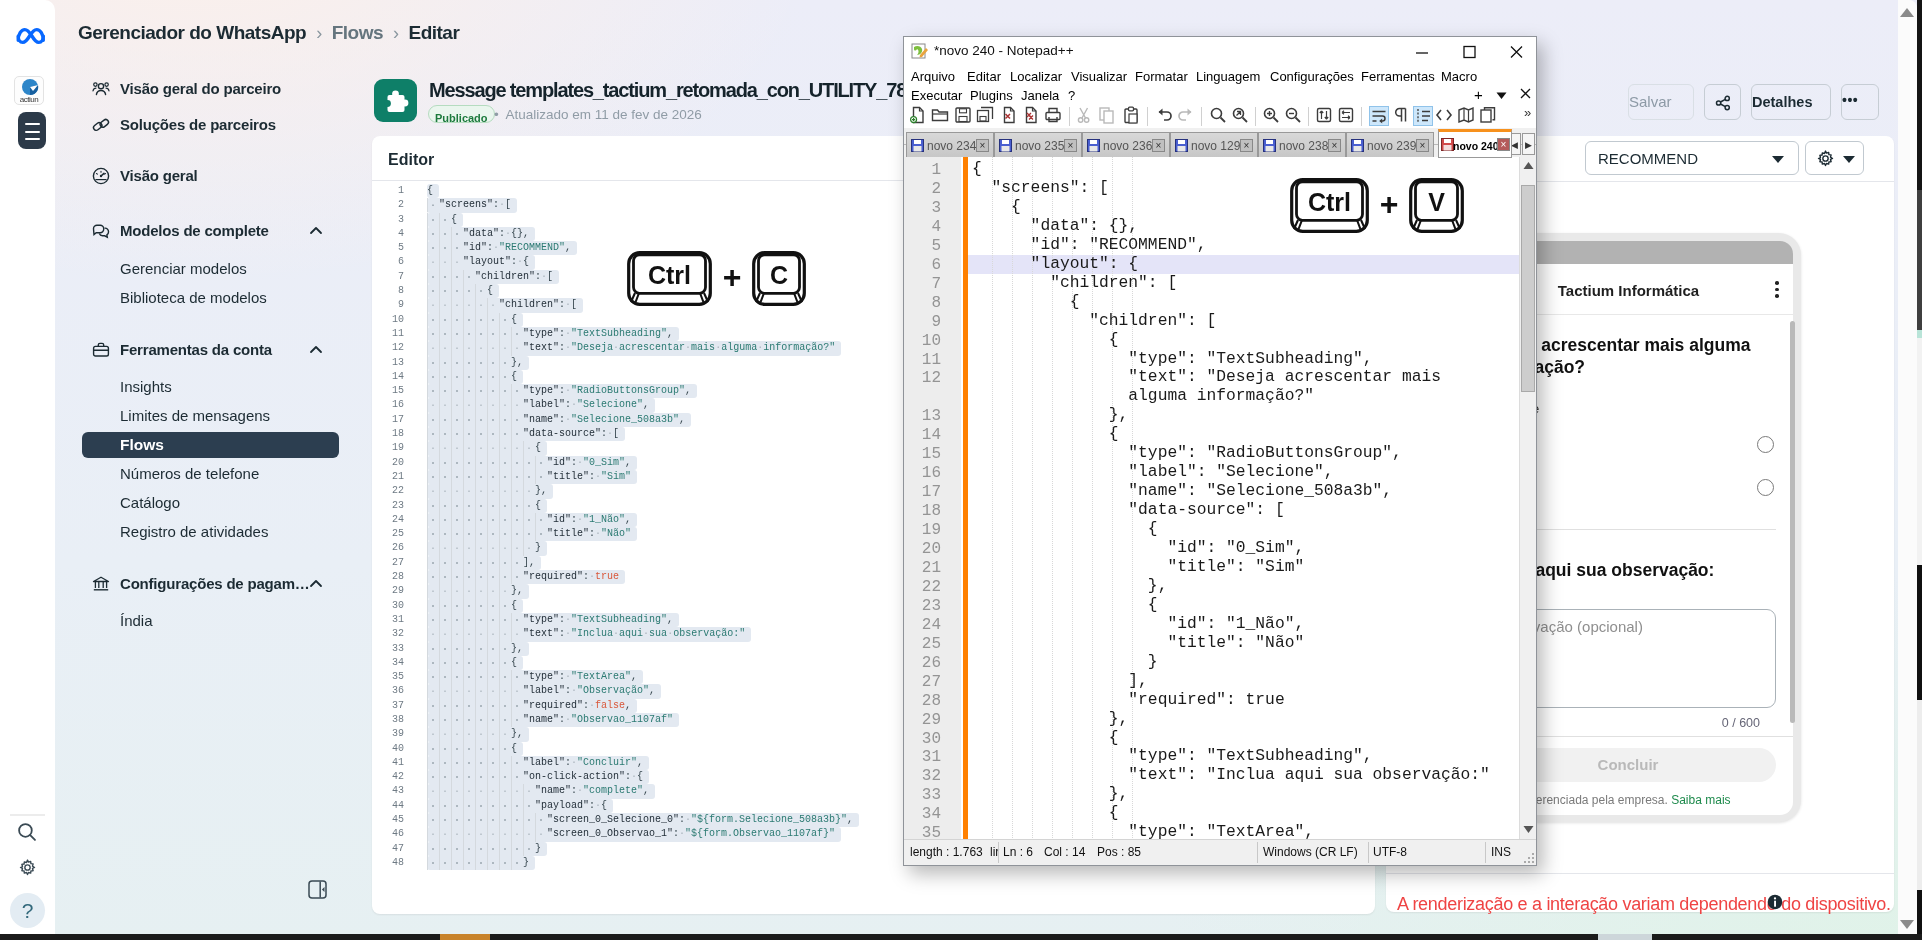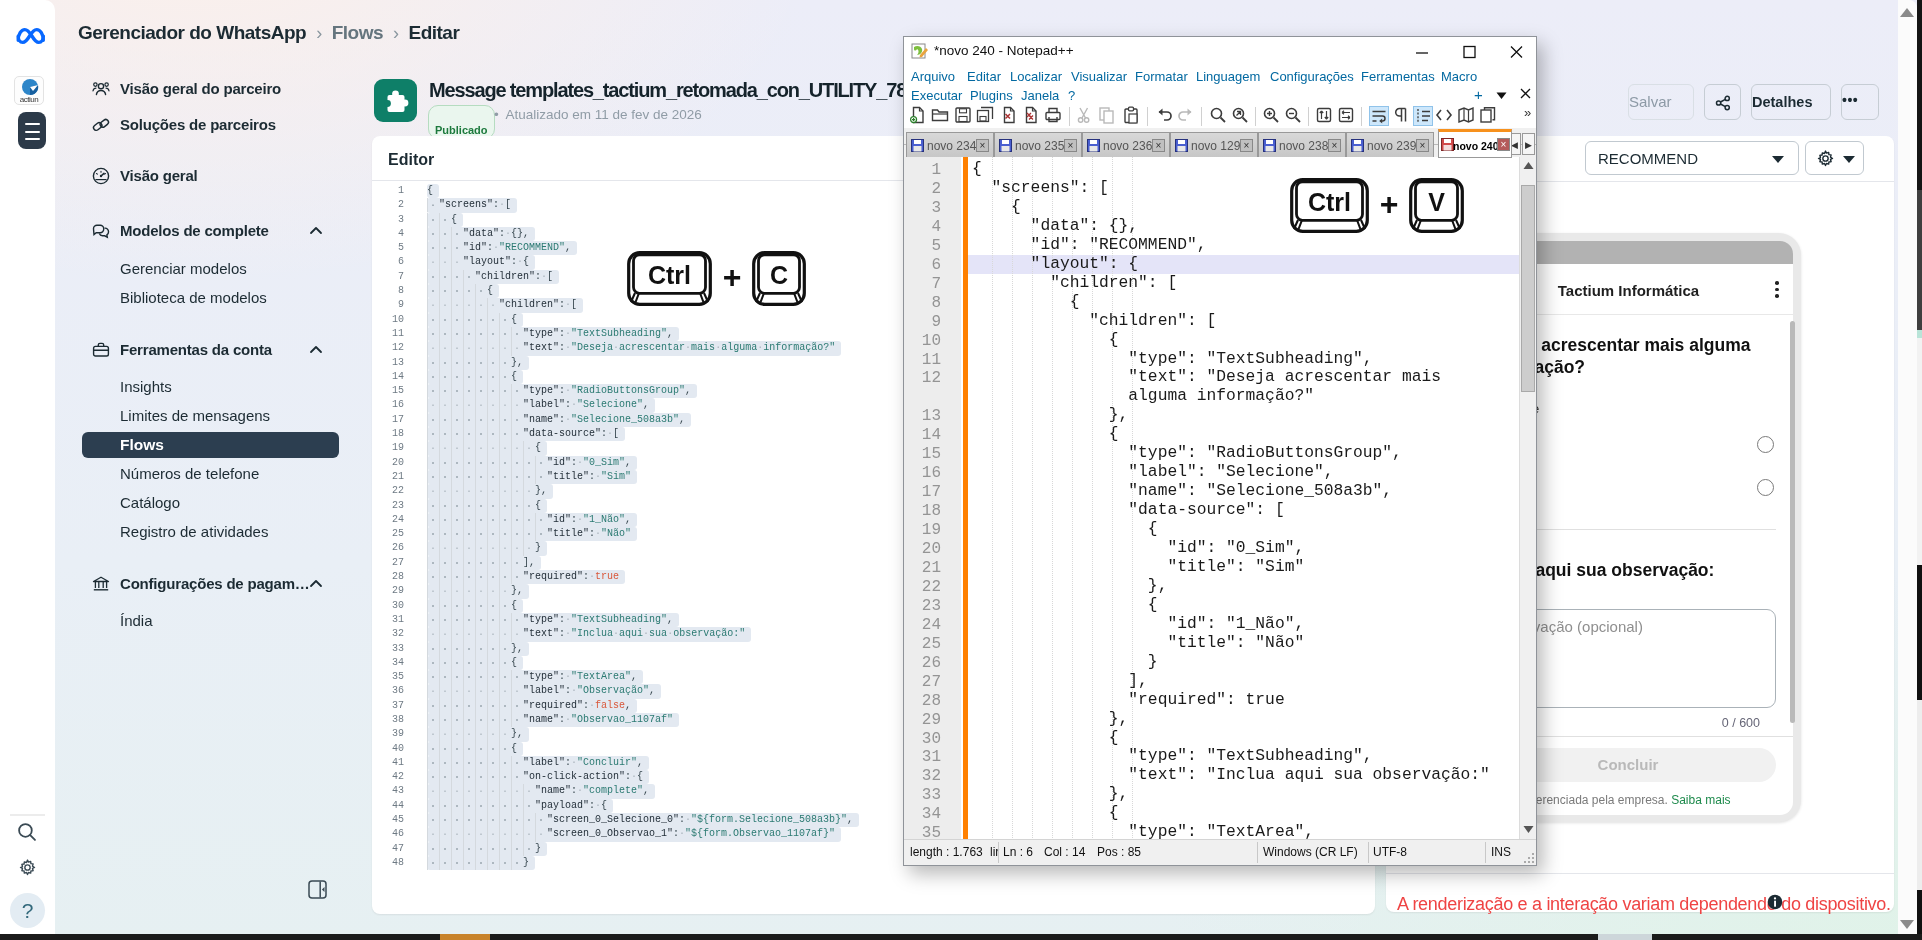--- a/index.html
+++ b/index.html
@@ -18,21 +18,21 @@
 .crumb .sep{color:#8a979f;font-weight:normal;padding:0 10px;font-size:18px;}
 .crumb .dim{color:#65757e;}
 .nav{color:#1c2b33;}
 .nav .t{position:absolute;left:120px;font-size:15px;font-weight:bold;white-space:nowrap;letter-spacing:-0.2px;}
 .nav .s{position:absolute;left:120px;font-size:15px;white-space:nowrap;}
 .flowsel{left:82px;top:432px;width:257px;height:26px;background:#2c3e50;border-radius:6px;}
 .flowsel span{position:absolute;left:38px;top:4px;font-size:15.5px;font-weight:bold;color:#fff;}
 
 .flowicon{left:374px;top:79px;width:43px;height:43px;border-radius:9px;background:#0e7f68;overflow:hidden;}
 .ftitle{left:429px;top:79px;letter-spacing:-1.15px;font-size:20px;font-weight:bold;color:#15232b;white-space:nowrap;}
-.badge{left:428px;top:105px;height:18px;padding:16px 6px;border:1px solid #b5dcc0;background:#eaf6ee;
+.badge{left:428px;top:105px;height:18px;padding:4px 6px;border:1px solid #b5dcc0;background:#eaf6ee;
 border-radius:10px;font-size:11px;font-weight:bold;color:#1d7a3d;line-height:17px;}
 .upd{left:494px;top:107px;font-size:13.5px;color:#909ca6;}
 
 .card{left:372px;top:136px;width:1003px;height:778px;background:#fff;border-radius:8px;
 box-shadow:0 1px 2px rgba(0,0,0,.07);}
 .cardhead{position:absolute;left:16px;top:15px;font-size:16px;font-weight:bold;color:#1c2b33;}
 .carddiv{position:absolute;left:0;right:0;top:44px;height:1px;background:#e4e6eb;}
 .codewrap{position:absolute;left:0;top:48px;width:1001px;height:687px;overflow:hidden;
 font-family:"Liberation Mono",monospace;font-size:10px;line-height:14.3px;}
 .cl{white-space:pre;height:14.3px;position:relative;}
@@ -86,21 +86,21 @@
 .ph-foot{position:absolute;font-size:12px;color:#7a7a7a;white-space:nowrap;}
 .ph-foot a{color:#1e8a4c;text-decoration:none;}
 .ph-scroll{position:absolute;width:5px;border-radius:3px;background:#b9b9b9;}
 .dot{color:#a8b2bb;}
 
 
 .npp{left:903px;top:36px;width:634px;height:830px;background:#f0f0f0;z-index:50;
 border:1px solid #8f9399;box-shadow:6px 8px 18px rgba(0,0,0,.28);}
 .npp-title{position:absolute;left:0;right:0;top:0;height:28px;background:#ffffff;}
 .npp-title .tt{position:absolute;left:30px;top:6px;font-size:13.5px;color:#111;}
-.npp-menu{position:absolute;left:0;right:0;top:28px;height:41px;background:#ffffff;font-size:13px;color:#0369a1;}
+.npp-menu{position:absolute;left:0;right:0;top:28px;height:41px;background:#ffffff;font-size:13px;color:#000000;}
 .npp-menu span{position:absolute;}
 .npp-tools{position:absolute;left:0;right:0;top:66px;height:25px;background:#ffffff;}
 .npp-tabs{position:absolute;left:0;right:0;top:91px;height:17px;background:#f0f0f0;border-bottom:1px solid #b9b9b9;}
 .tab{position:absolute;top:4px;height:26px;background:linear-gradient(#d8d8d8,#c7c7c7);
 border:1px solid #999;font-size:12.5px;color:#555;white-space:nowrap;overflow:hidden;}
 .tab .xb{position:absolute;right:4px;top:6px;width:13px;height:13px;background:#c0c0c0;border:1px solid #888;
 font-size:10px;line-height:11px;text-align:center;color:#333;}
 .tab.active{background:#fff;color:#000;border-top:3px solid #f7911d;height:29px;top:1px;z-index:2;padding-left:40px;}
 .flop{position:absolute;left:4px;top:6px;width:13px;height:13px;}
 .npp-ed{position:absolute;left:0;top:120px;width:632px;height:683px;background:#fff;overflow:hidden;

